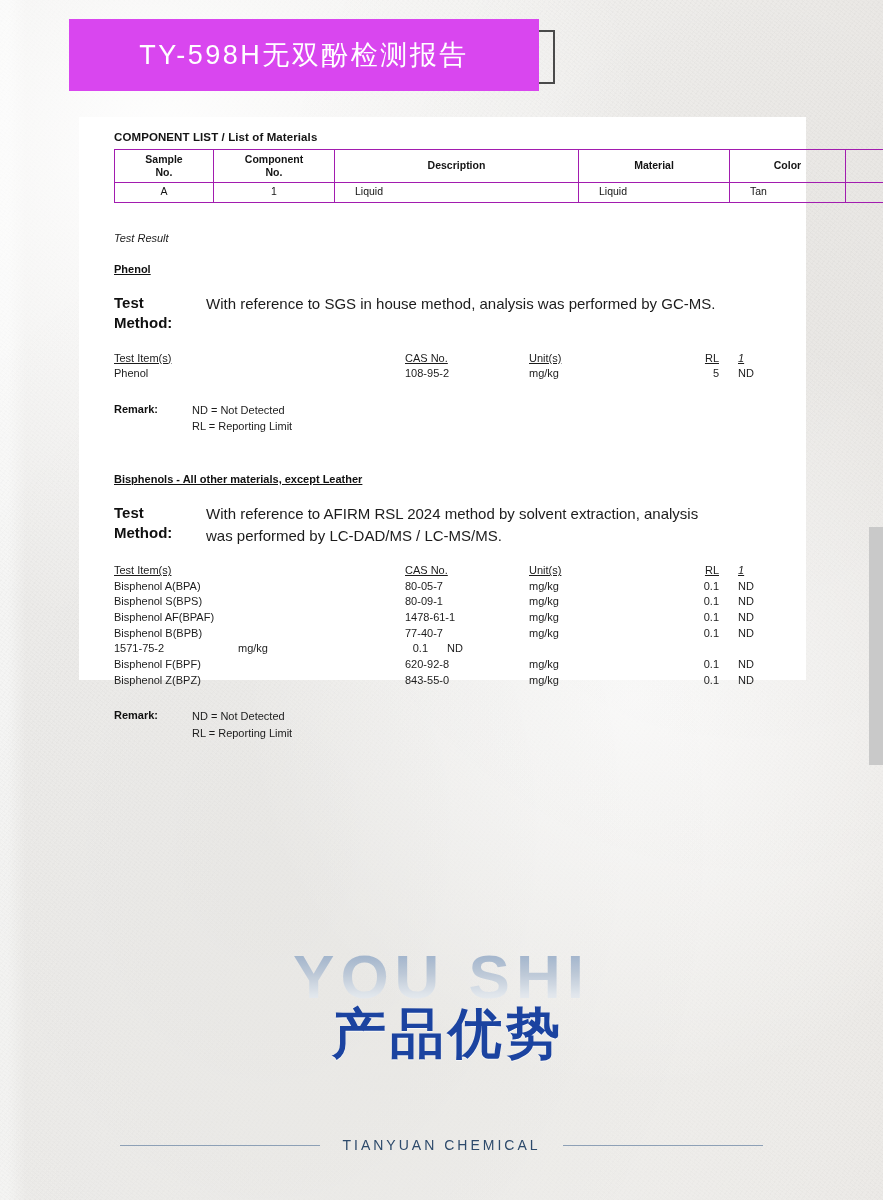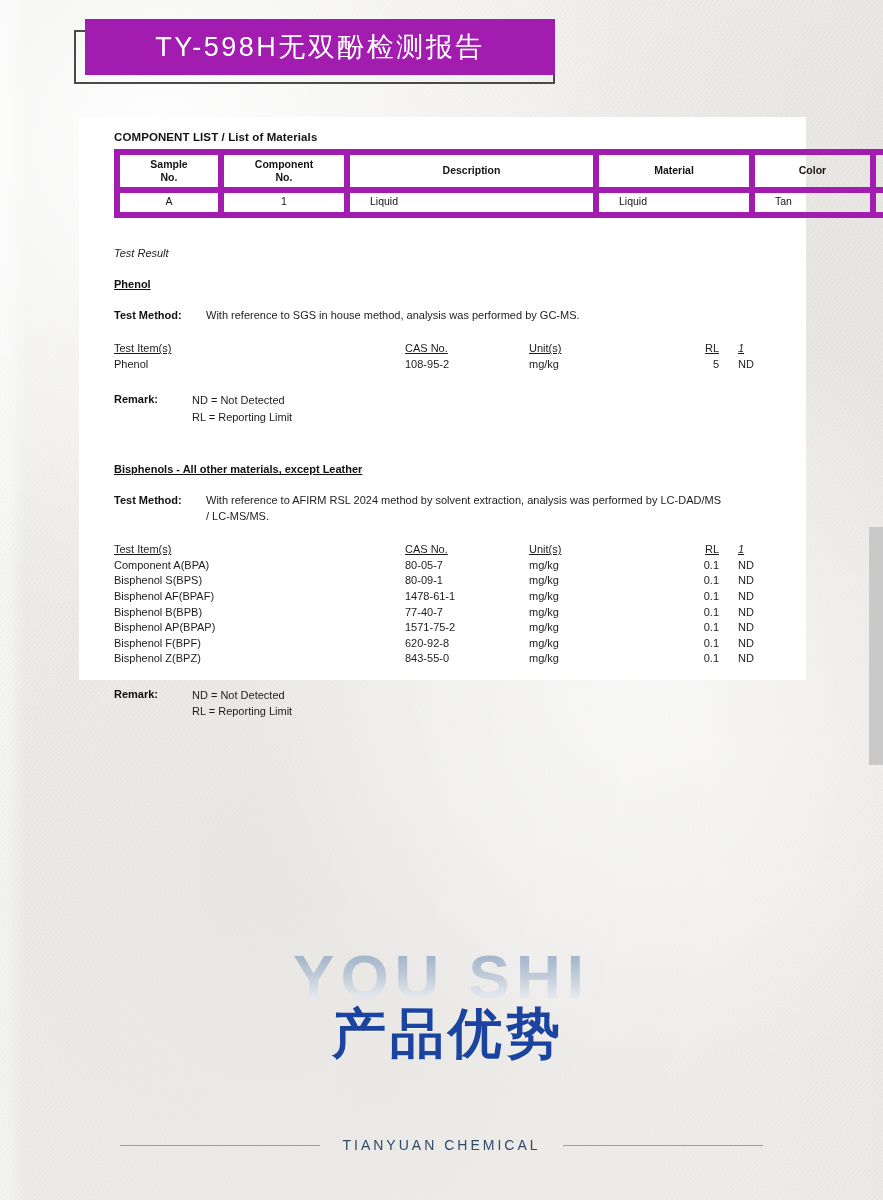--- a/index.html
+++ b/index.html
@@ -51,25 +51,25 @@
     left: 5px;
     top: 11px;
     width: 481px;
     height: 54px;
     border: 2px solid #4a4a4a;
     box-sizing: border-box;
     background: transparent;
   }
   .banner-fill {
     position: absolute;
-    left: 16px;
+    left: 0;
     top: 0;
     width: 470px;
-    height: 56px;
-    background: #a21caf;
+    height: 72px;
+    background: #d946ef;
     display: flex;
     align-items: center;
     justify-content: center;
   }
   .banner-title {
     color: #ffffff;
     font-size: 27px;
     font-weight: 500;
     letter-spacing: 2.5px;
     white-space: nowrap;
@@ -105,21 +105,21 @@
     letter-spacing: 0.1px;
   }
   table.comp-table {
     border-collapse: collapse;
     width: 639px;
     table-layout: fixed;
     font-size: 10.5px;
   }
   table.comp-table th,
   table.comp-table td {
-    border: 6px solid #a21caf;
+    border: 1px solid #a21caf;
     padding: 2px 20px;
     color: #141414;
     vertical-align: middle;
   }
   table.comp-table th {
     font-weight: bold;
     text-align: center;
     height: 28px;
     line-height: 1.15;
   }
@@ -142,21 +142,21 @@
     font-size: 11px;
     font-weight: bold;
     color: #101010;
     text-decoration: underline;
     display: inline-block;
   }
   .method-row {
     margin-top: 16px;
     display: flex;
     align-items: flex-start;
-    font-size: 11px;
+    font-size: 15px;
   }
   .method-label {
     font-weight: bold;
     width: 92px;
     flex: 0 0 92px;
     color: #101010;
   }
   .method-text {
     color: #1c1c1c;
     max-width: 520px;
@@ -376,21 +376,21 @@
       <div class="res-grid">
         <div class="res-row res-head">
           <div class="col-item"><span>Test Item(s)</span></div>
           <div class="col-cas"><span>CAS No.</span></div>
           <div class="col-unit"><span>Unit(s)</span></div>
           <div class="col-rl"><span>RL</span></div>
           <div class="col-sample"><span>1</span></div>
         </div>
 
         <div class="res-row">
-          <div class="col-item">Component A(BPA)</div>
+          <div class="col-item">Bisphenol A(BPA)</div>
           <div class="col-cas">80-05-7</div>
           <div class="col-unit">mg/kg</div>
           <div class="col-rl">0.1</div>
           <div class="col-sample">ND</div>
         </div>
         <div class="res-row">
           <div class="col-item">Bisphenol S(BPS)</div>
           <div class="col-cas">80-09-1</div>
           <div class="col-unit">mg/kg</div>
           <div class="col-rl">0.1</div>
@@ -404,21 +404,20 @@
           <div class="col-sample">ND</div>
         </div>
         <div class="res-row">
           <div class="col-item">Bisphenol B(BPB)</div>
           <div class="col-cas">77-40-7</div>
           <div class="col-unit">mg/kg</div>
           <div class="col-rl">0.1</div>
           <div class="col-sample">ND</div>
         </div>
         <div class="res-row">
-          <div class="col-item">Bisphenol AP(BPAP)</div>
           <div class="col-cas">1571-75-2</div>
           <div class="col-unit">mg/kg</div>
           <div class="col-rl">0.1</div>
           <div class="col-sample">ND</div>
         </div>
         <div class="res-row">
           <div class="col-item">Bisphenol F(BPF)</div>
           <div class="col-cas">620-92-8</div>
           <div class="col-unit">mg/kg</div>
           <div class="col-rl">0.1</div>

